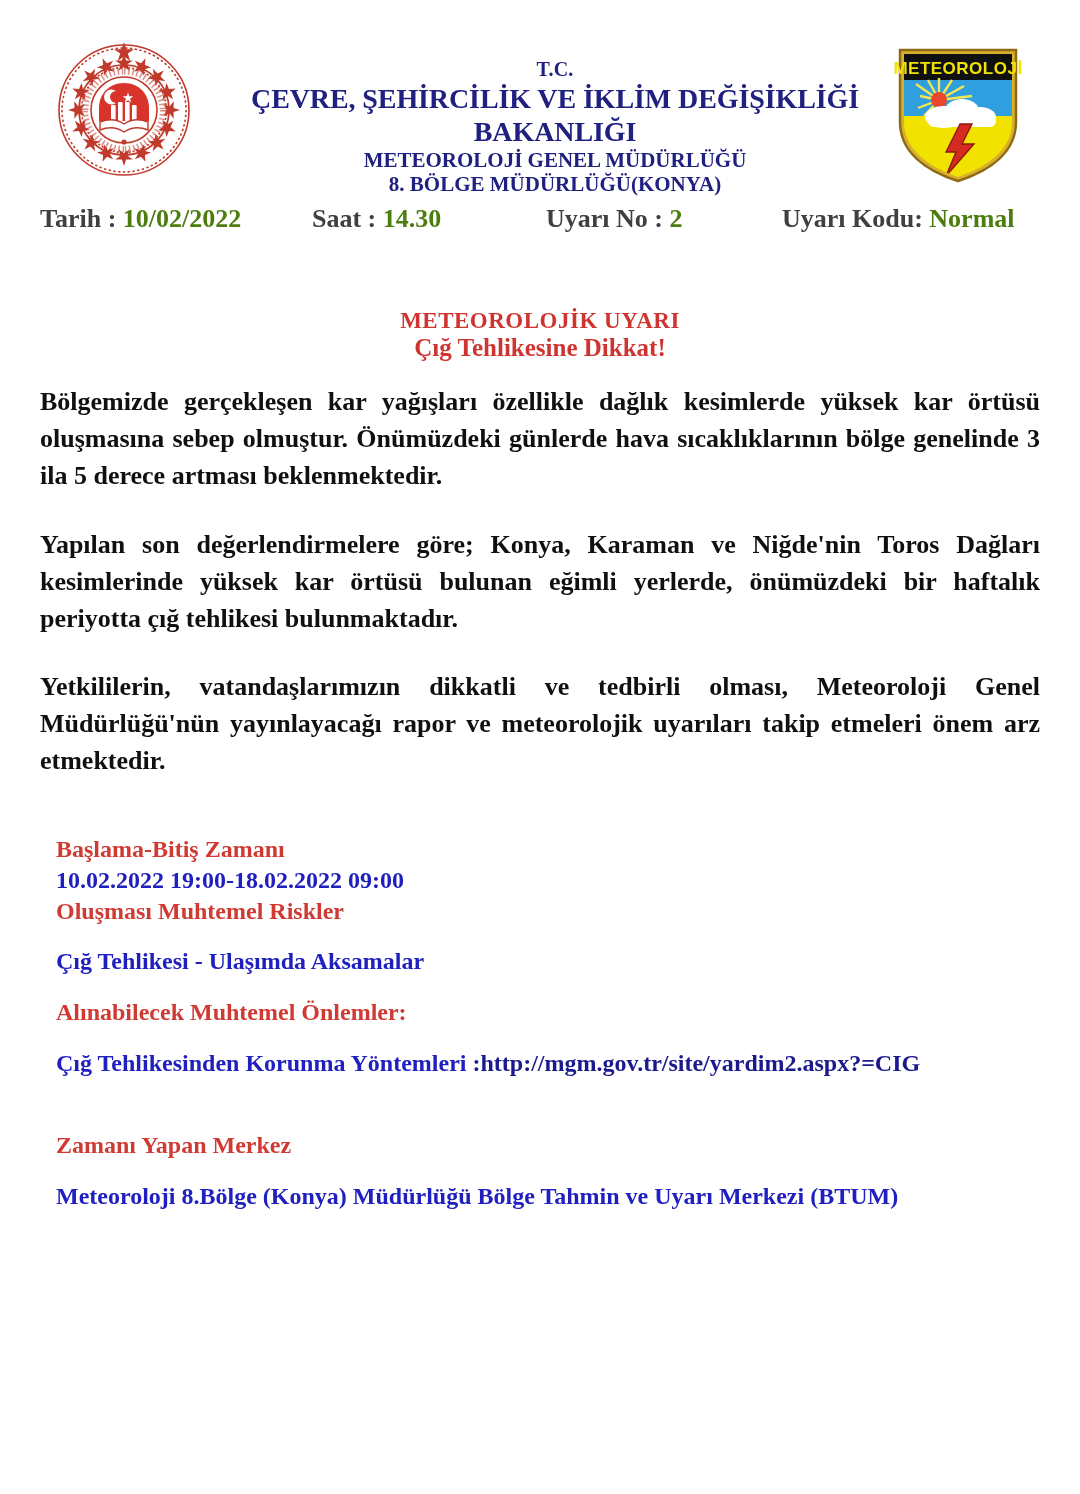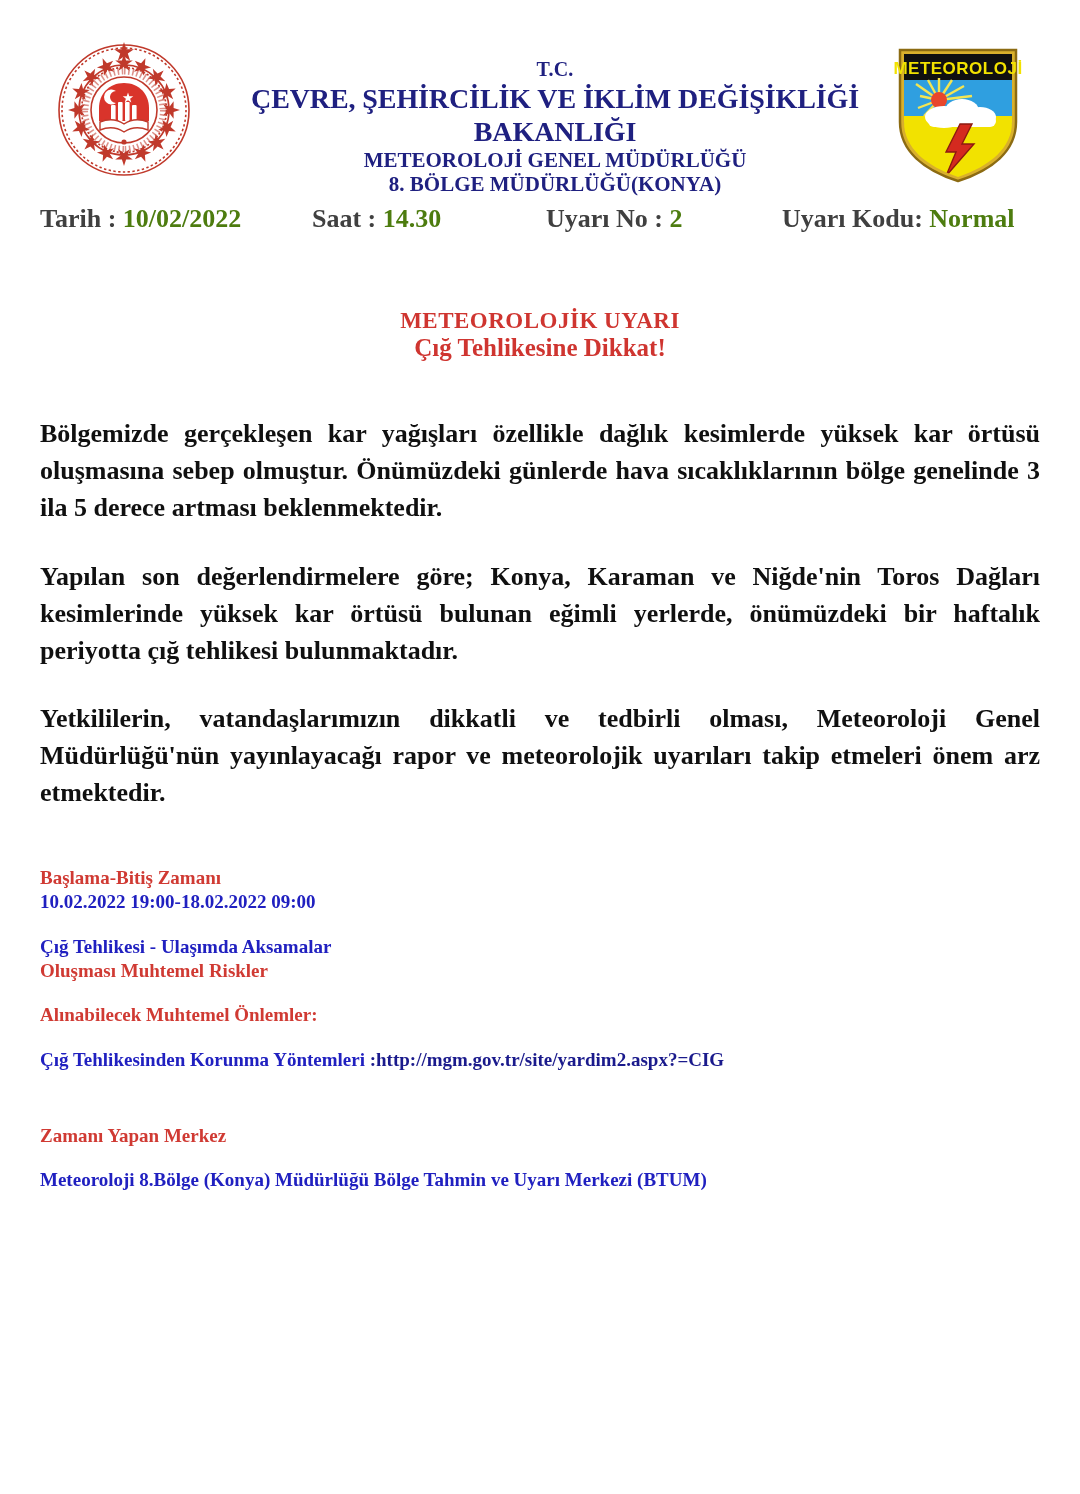--- a/index.html
+++ b/index.html
@@ -92,39 +92,39 @@
   .title-main {
     font-size: 23px;
     letter-spacing: 0.5px;
   }
   .title-sub {
     font-size: 25px;
   }
 
   
   .body-block {
-    margin-top: 54px;
+    margin-top: 22px;
     padding: 0 40px 0 40px;
   }
   .para {
     text-align: justify;
     text-justify: inter-word;
     font-size: 26px;
     font-weight: bold;
     line-height: 1.42;
     color: #101010;
     margin: 0 0 32px 0;
   }
   .para:last-child { margin-bottom: 0; }
 
   
   .details {
     margin-top: 54px;
-    padding: 0 40px;
-    font-size: 19px;
+    padding: 0 56px;
+    font-size: 24px;
     font-weight: bold;
   }
   .d-red  { color: #d03a33; }
   .d-blue { color: #2020c0; }
   .d-line { white-space: nowrap; line-height: 1.28; }
   .d-tight { line-height: 1.28; }
   .gap-med { margin-top: 20px; }
   .gap-xl  { margin-top: 52px; }
   .url-line .d-blue.url { color: #1a1a8c; }
 </style>
@@ -261,23 +261,23 @@
 
 <div class="body-block">
   <p class="para">Bölgemizde gerçekleşen kar yağışları özellikle dağlık kesimlerde yüksek kar örtüsü oluşmasına sebep olmuştur. Önümüzdeki günlerde hava sıcaklıklarının bölge genelinde 3 ila 5 derece artması beklenmektedir.</p>
   <p class="para">Yapılan son değerlendirmelere göre; Konya, Karaman ve Niğde'nin Toros Dağları kesimlerinde yüksek kar örtüsü bulunan eğimli yerlerde, önümüzdeki bir haftalık periyotta çığ tehlikesi bulunmaktadır.</p>
   <p class="para">Yetkililerin, vatandaşlarımızın dikkatli ve tedbirli olması, Meteoroloji Genel Müdürlüğü'nün yayınlayacağı rapor ve meteorolojik uyarıları takip etmeleri önem arz etmektedir.</p>
 </div>
 
 <div class="details">
   <div class="d-line d-tight d-red">Başlama-Bitiş Zamanı</div>
   <div class="d-line d-tight d-blue">10.02.2022 19:00-18.02.2022 09:00</div>
+  <div class="d-line d-tight d-red">Oluşması Muhtemel Riskler</div>
+
   <div class="d-line gap-med d-blue">Çığ Tehlikesi - Ulaşımda Aksamalar</div>
-
-  <div class="d-line d-tight d-red">Oluşması Muhtemel Riskler</div>
 
   <div class="d-line gap-med d-red">Alınabilecek Muhtemel Önlemler:</div>
 
   <div class="d-line gap-med url-line"><span class="d-blue">Çığ Tehlikesinden Korunma Yöntemleri </span><span class="d-blue url">:http://mgm.gov.tr/site/yardim2.aspx?=CIG</span></div>
 
   <div class="d-line gap-xl d-red">Zamanı Yapan Merkez</div>
   <div class="d-line gap-med d-blue">Meteoroloji 8.Bölge (Konya) Müdürlüğü Bölge Tahmin ve Uyarı Merkezi (BTUM)</div>
 </div>
 
 </body></html>

